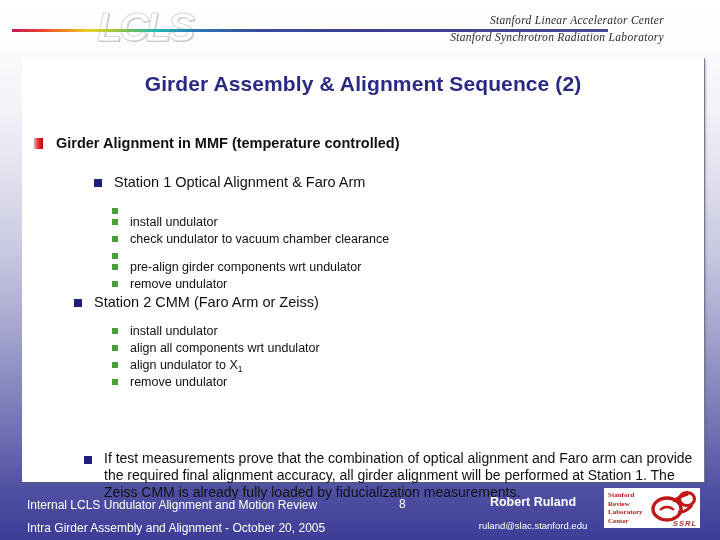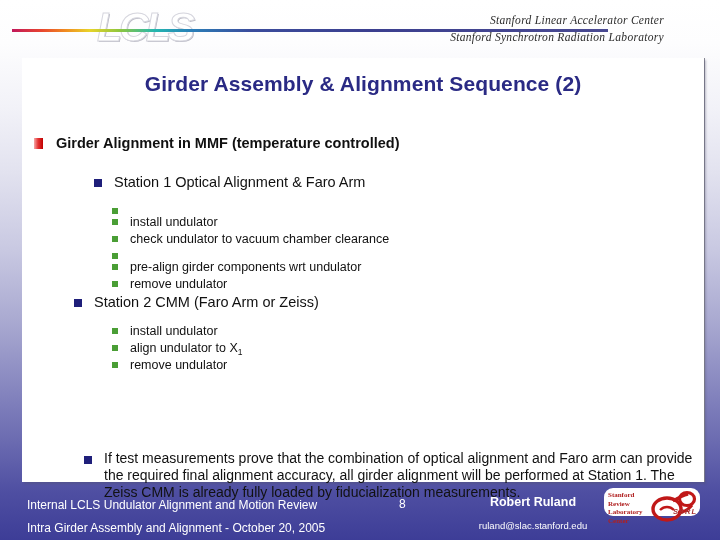--- a/index.html
+++ b/index.html
@@ -230,24 +230,23 @@
     position: absolute;
     left: 445px; top: 36px;
     width: 176px;
     text-align: center;
     color: #ffffff;
     font-size: 9.5px;
   }
   .logo-box {
     position: absolute;
     left: 604px; top: 488px;
-    width: 96px; height: 28px;
+    width: 96px; height: 40px;
     background: #ffffff;
     display: flex;
-    border-radius: 9px;
   }
   .slac-badge {
     width: 44px;
     padding: 3px 0 0 4px;
     box-sizing: border-box;
   }
   .slac-badge div {
     font-family: "Liberation Serif", serif;
     font-size: 7px;
     color: #b02020;
@@ -326,20 +325,24 @@
     </ul>
 
     <div class="lvl2" style="left:52px; top:235px;">
       <span class="bullet-navy"></span>
       <span class="lvl2-text">Station 2  CMM  (Faro Arm or Zeiss)</span>
     </div>
     <ul class="lvl3-list" style="left:90px; top:265px;">
       <li class="lvl3">
         <span class="bullet-green"></span>
         <span class="lvl3-text"><span>install undulator</span><sub></sub></span>
+      </li>
+      <li class="lvl3">
+        <span class="bullet-green"></span>
+        <span class="lvl3-text"><span>align all components wrt undulator</span><sub></sub></span>
       </li>
       <li class="lvl3">
         <span class="bullet-green"></span>
         <span class="lvl3-text"><span>align undulator to X</span><sub>1</sub></span>
       </li>
       <li class="lvl3">
         <span class="bullet-green"></span>
         <span class="lvl3-text"><span>remove undulator</span><sub></sub></span>
       </li>
     </ul>

